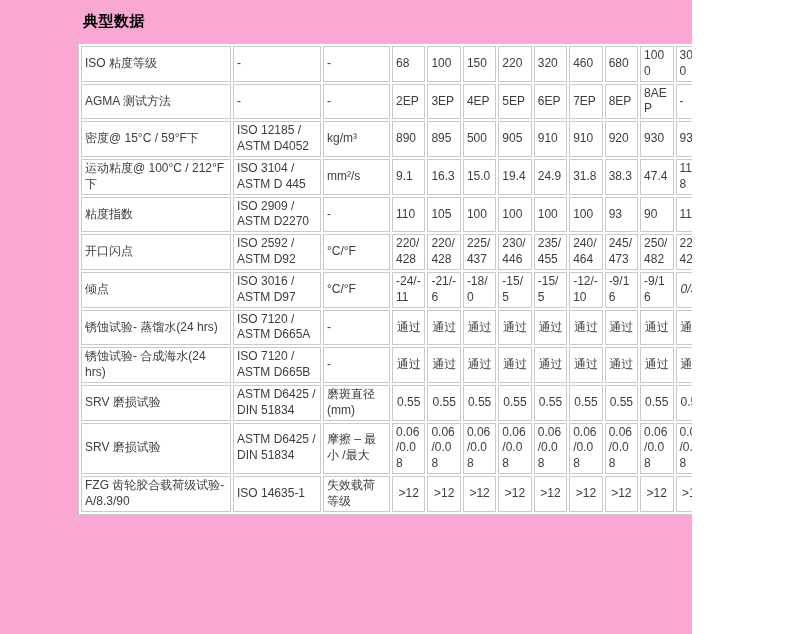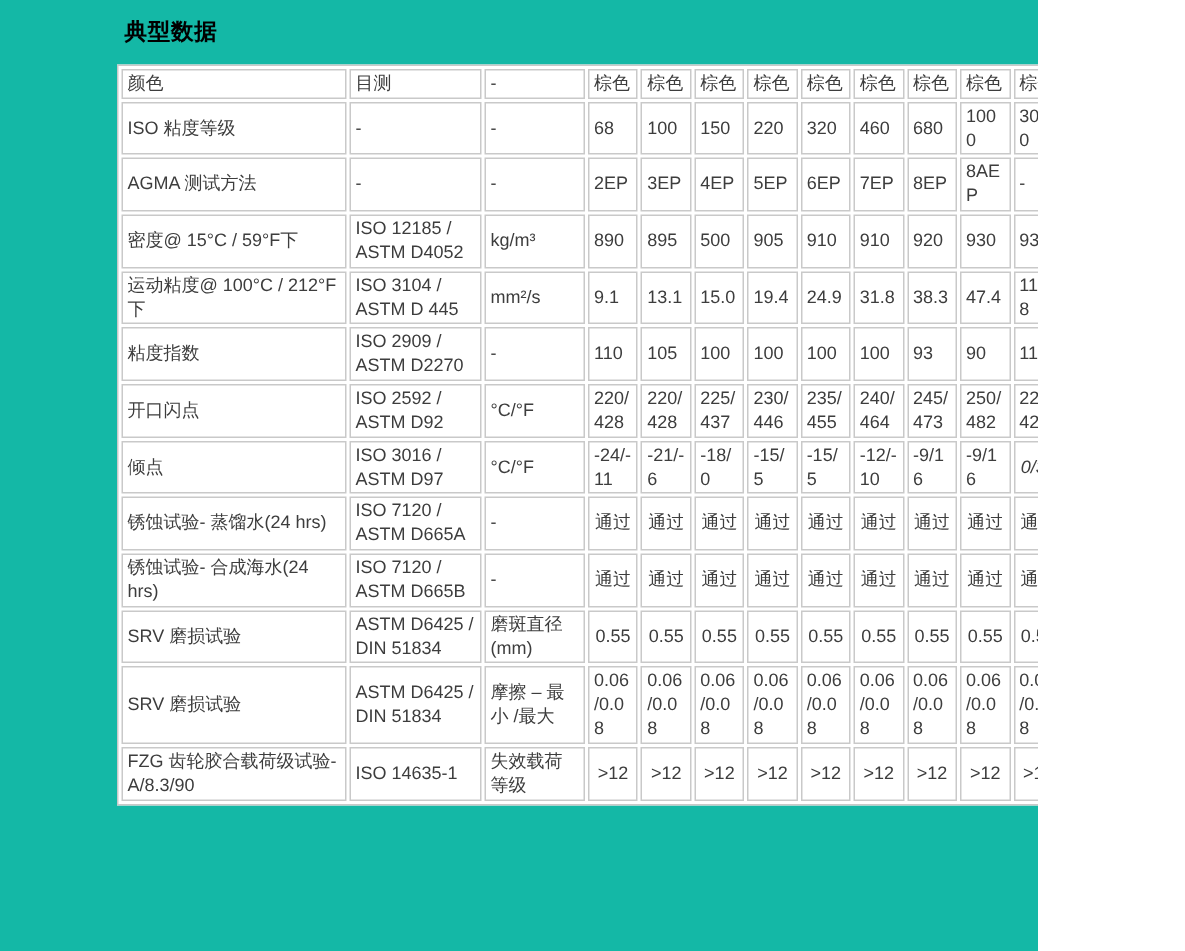--- a/index.html
+++ b/index.html
@@ -5,21 +5,21 @@
   html,body { margin:0; padding:0; background:#ffffff; }
   body {
     font-family:"Liberation Sans","DejaVu Sans",sans-serif;
     color:#3d3d3d;
   }
   .page {
     width:692px;
     height:634px;
     box-sizing:border-box;
     padding:10px 0 0 78px;
-    background:#14b8a6;
+    background:#f9a8d4;
     overflow:hidden;
   }
   .page-title {
     font-size:15px;
     font-weight:bold;
     color:#000000;
     margin:2px 0 12px 5px;
     letter-spacing:0.5px;
   }
   table.data-table {
@@ -53,34 +53,20 @@
   <div class="page-title">典型数据</div>
 
   <table class="data-table">
     <colgroup>
       <col class="c-name">
       <col class="c-method">
       <col class="c-unit">
       <col span="9">
     </colgroup>
     <tbody>
-        <tr>
-          <td>颜色</td>
-          <td>目测</td>
-          <td>-</td>
-          <td>棕色</td>
-          <td>棕色</td>
-          <td>棕色</td>
-          <td>棕色</td>
-          <td>棕色</td>
-          <td>棕色</td>
-          <td>棕色</td>
-          <td>棕色</td>
-          <td>棕色</td>
-        </tr>
         <tr>
           <td>ISO 粘度等级</td>
           <td>-</td>
           <td>-</td>
           <td>68</td>
           <td>100</td>
           <td>150</td>
           <td>220</td>
           <td>320</td>
           <td>460</td>
@@ -114,21 +100,21 @@
           <td>910</td>
           <td>920</td>
           <td>930</td>
           <td>930</td>
         </tr>
         <tr>
           <td>运动粘度@ 100°C / 212°F 下</td>
           <td>ISO 3104 / ASTM D 445</td>
           <td>mm²/s</td>
           <td>9.1</td>
-          <td>13.1</td>
+          <td>16.3</td>
           <td>15.0</td>
           <td>19.4</td>
           <td>24.9</td>
           <td>31.8</td>
           <td>38.3</td>
           <td>47.4</td>
           <td>119.8</td>
         </tr>
         <tr>
           <td>粘度指数</td>

